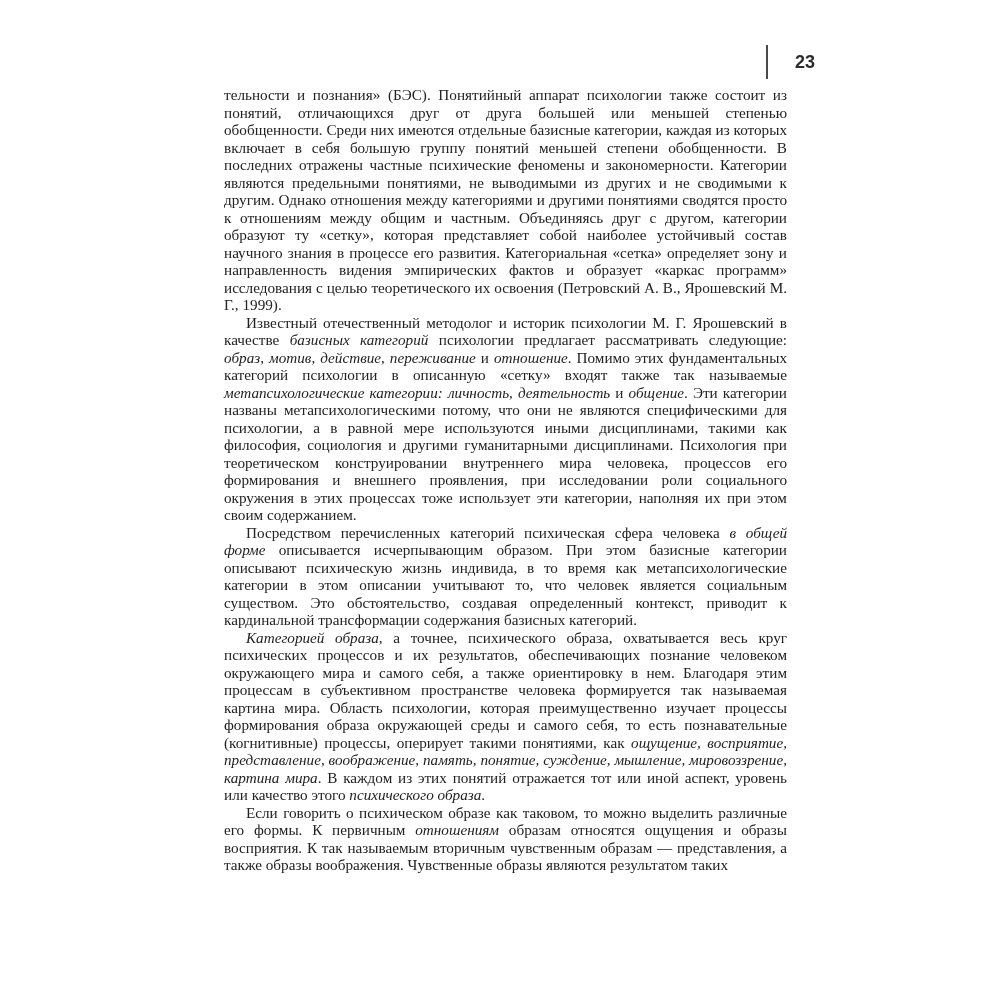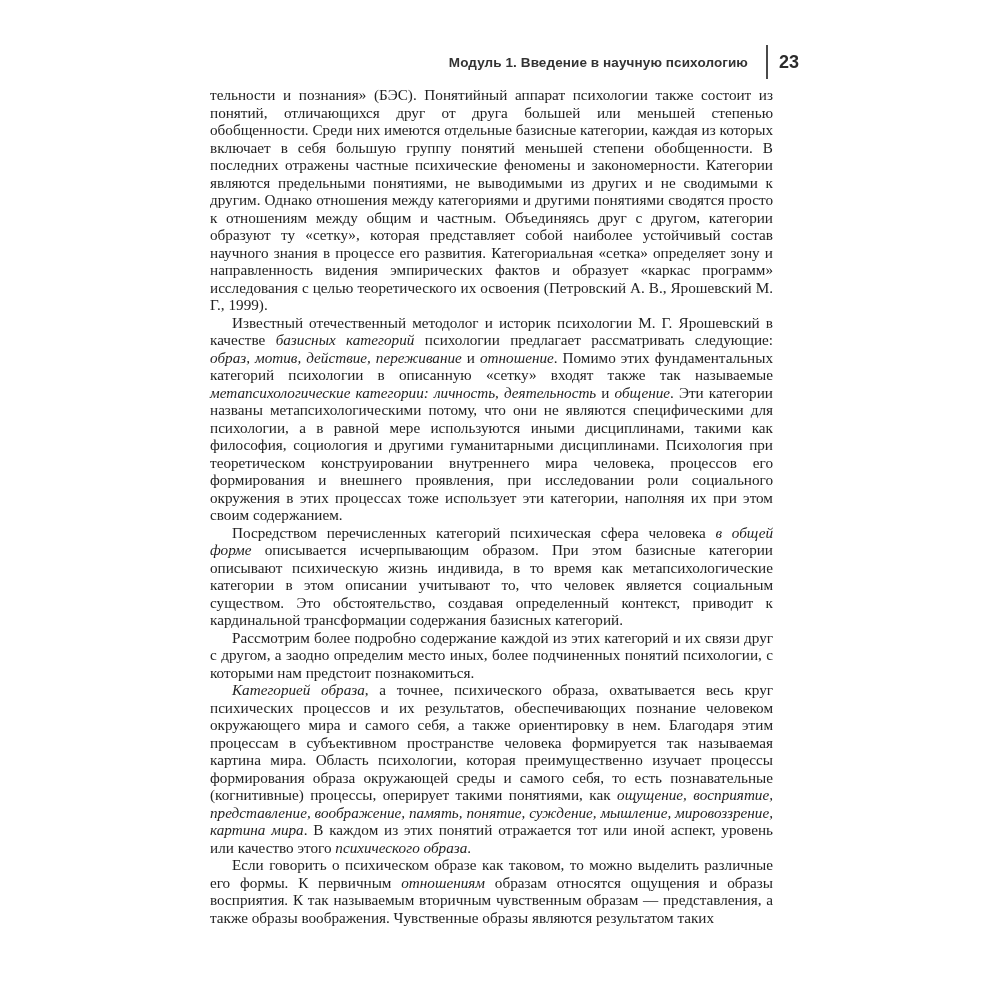--- a/index.html
+++ b/index.html
@@ -32,31 +32,31 @@
     left: 766px;
     width: 2px;
     height: 34px;
     background: #4a4a4a;
   }
   .page-number {
     position: absolute;
     top: 52px;
     left: 779px;
     width: 36px;
-    text-align: left;
+    text-align: right;
     font-family: "Liberation Sans", sans-serif;
     font-weight: bold;
     font-size: 18px;
     color: #2b2b2b;
   }
   
   .body-text {
     position: absolute;
     top: 86px;
-    left: 210px;
+    left: 224px;
     width: 563px;
     font-family: "Liberation Serif", "DejaVu Serif", serif;
     font-size: 15.2px;
     line-height: 17.5px;
     color: #222222;
     text-align: justify;
   }
   .body-text p {
     margin: 0;
     padding: 0;
@@ -64,25 +64,23 @@
   .body-text p.indent {
     text-indent: 22px;
   }
   .body-text em {
   }
 </style>
 </head>
 <body>
 
 <div class="page">
-  <span class="running-head">Модуль 1. Введение в научную психологию</span>
   <span class="header-divider"></span>
   <span class="page-number">23</span>
 
   <main class="body-text">
       <p class=""><span>тельности и познания» (БЭС). Понятийный аппарат психологии также состоит из понятий, отличающихся друг от друга большей или меньшей степенью обобщенности. Среди них имеются отдельные базисные категории, каждая из которых включает в себя большую группу понятий меньшей степени обобщенности. В последних отражены частные психические феномены и закономерности. Категории являются предельными понятиями, не выводимыми из других и не сводимыми к другим. Однако отношения между категориями и другими понятиями сводятся просто к отношениям между общим и частным. Объединяясь друг с другом, категории образуют ту «сетку», которая представляет собой наиболее устойчивый состав научного знания в процессе его развития. Категориальная «сетка» определяет зону и направленность видения эмпирических фактов и образует «каркас программ» исследования с целью теоретического их освоения (Петровский А. В., Ярошевский М. Г., 1999).</span></p>
       <p class="indent"><span>Известный отечественный методолог и историк психологии М. Г. Ярошевский в качестве </span><em>базисных категорий</em><span> психологии предлагает рассматривать следующие: </span><em>образ, мотив, действие, переживание</em><span> и </span><em>отношение</em><span>. Помимо этих фундаментальных категорий психологии в описанную «сетку» входят также так называемые </span><em>метапсихологические категории: личность, деятельность</em><span> и </span><em>общение</em><span>. Эти категории названы метапсихологическими потому, что они не являются специфическими для психологии, а в равной мере используются иными дисциплинами, такими как философия, социология и другими гуманитарными дисциплинами. Психология при теоретическом конструировании внутреннего мира человека, процессов его формирования и внешнего проявления, при исследовании роли социального окружения в этих процессах тоже использует эти категории, наполняя их при этом своим содержанием.</span></p>
       <p class="indent"><span>Посредством перечисленных категорий психическая сфера человека </span><em>в общей форме</em><span> описывается исчерпывающим образом. При этом базисные категории описывают психическую жизнь индивида, в то время как метапсихологические категории в этом описании учитывают то, что человек является социальным существом. Это обстоятельство, создавая определенный контекст, приводит к кардинальной трансформации содержания базисных категорий.</span></p>
-      <p class="indent"><span>Рассмотрим более подробно содержание каждой из этих категорий и их связи друг с другом, а заодно определим место иных, более подчиненных понятий психологии, с которыми нам предстоит познакомиться.</span></p>
       <p class="indent"><em>Категорией образа</em><span>, а точнее, психического образа, охватывается весь круг психических процессов и их результатов, обеспечивающих познание человеком окружающего мира и самого себя, а также ориентировку в нем. Благодаря этим процессам в субъективном пространстве человека формируется так называемая картина мира. Область психологии, которая преимущественно изучает процессы формирования образа окружающей среды и самого себя, то есть познавательные (когнитивные) процессы, оперирует такими понятиями, как </span><em>ощущение, восприятие, представление, воображение, память, понятие, суждение, мышление, мировоззрение, картина мира</em><span>. В каждом из этих понятий отражается тот или иной аспект, уровень или качество этого </span><em>психического образа</em><span>.</span></p>
       <p class="indent"><span>Если говорить о психическом образе как таковом, то можно выделить различные его формы. К первичным </span><em>отношениям</em><span> образам относятся ощущения и образы восприятия. К так называемым вторичным чувственным образам — представления, а также образы воображения. Чувственные образы являются результатом таких</span></p>
     </main>
 </div>
 
 </body></html>

